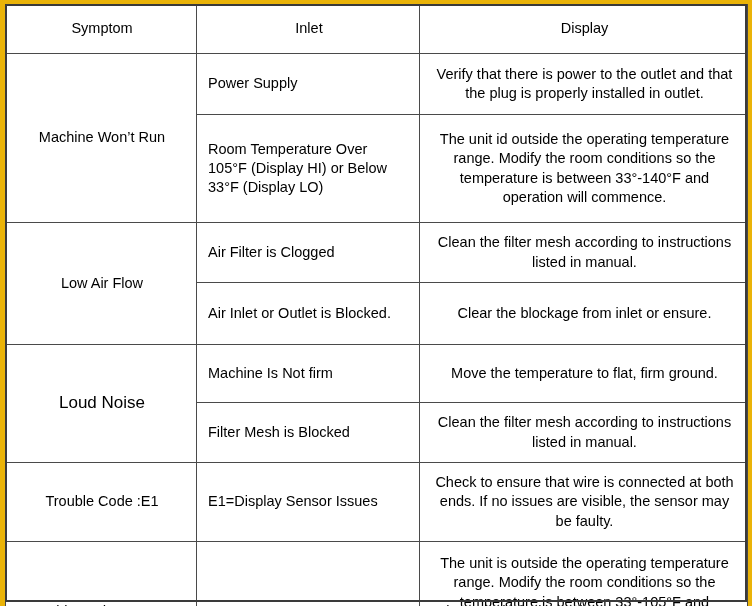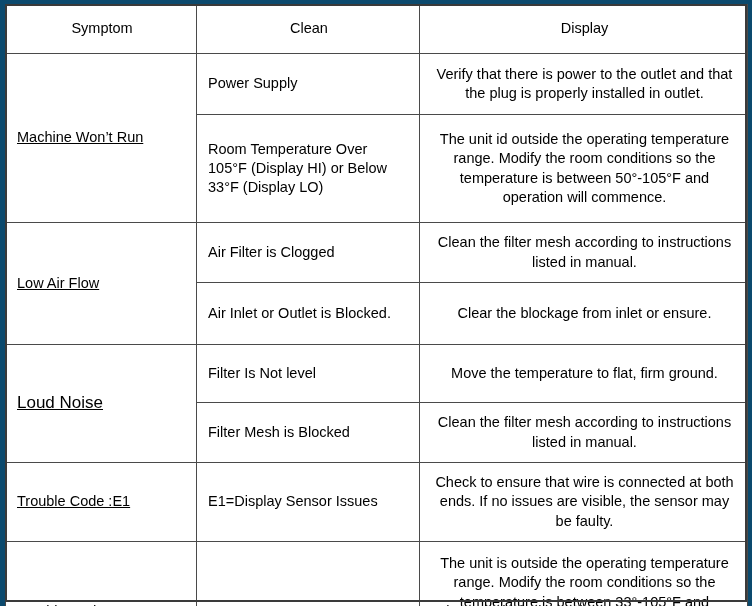--- a/index.html
+++ b/index.html
@@ -14,21 +14,21 @@
     font-family: "Liberation Sans", sans-serif;
     color: #000000;
     overflow: hidden;
   }
 
   .sheet {
     position: relative;
     width: 752px;
     height: 606px;
     box-sizing: border-box;
-    background: #0c4a6e;
+    background: #eab308;
   }
 
   table.troubleshooting {
     position: absolute;
     left: 5px;
     top: 4px;
     width: 742px;
     height: 598px;
     border-collapse: collapse;
     table-layout: fixed;
@@ -71,23 +71,23 @@
   
   thead td {
     text-align: center;
     height: 40px;
     font-size: 15px;
     padding: 2px 6px;
   }
 
   
   td.symptom {
+    text-align: center;
     padding: 4px 6px;
     font-size: 14.5px;
-    text-decoration: underline;
   }
   td.symptom.big {
     font-size: 17px;
     margin-left: 36px;
   }
 
   
   td.cause {
     text-align: left;
     padding-left: 12px;
@@ -122,50 +122,50 @@
   <table class="troubleshooting">
     <colgroup>
       <col class="col-symptom">
       <col class="col-cause">
       <col class="col-solution">
     </colgroup>
 
     <thead>
       <tr class="r-head">
         <td>Symptom</td>
-        <td>Clean</td>
+        <td>Inlet</td>
         <td>Display</td>
       </tr>
     </thead>
 
     <tbody>
 
       <tr class="r1a">
         <td class="symptom" rowspan="2">Machine Won’t Run</td>
         <td class="cause">Power Supply</td>
         <td class="solution">Verify that there is power to the outlet and that the plug is properly installed in outlet.</td>
       </tr>
       <tr class="r1b">
         <td class="cause">Room Temperature Over 105°F (Display HI) or Below 33°F (Display LO)</td>
-        <td class="solution">The unit id outside the operating temperature range. Modify the room conditions so the temperature is between 50°-105°F and operation will commence.</td>
+        <td class="solution">The unit id outside the operating temperature range. Modify the room conditions so the temperature is between 33°-140°F and operation will commence.</td>
       </tr>
 
       <tr class="r2a">
         <td class="symptom" rowspan="2">Low Air Flow</td>
         <td class="cause">Air Filter is Clogged</td>
         <td class="solution">Clean the filter mesh according to instructions listed in manual.</td>
       </tr>
       <tr class="r2b">
         <td class="cause">Air Inlet or Outlet is Blocked.</td>
         <td class="solution">Clear the blockage from inlet or ensure.</td>
       </tr>
 
       <tr class="r3a">
         <td class="symptom big" rowspan="2">Loud Noise</td>
-        <td class="cause">Filter Is Not level</td>
+        <td class="cause">Machine Is Not firm</td>
         <td class="solution">Move the temperature to flat, firm ground.</td>
       </tr>
       <tr class="r3b">
         <td class="cause">Filter Mesh is Blocked</td>
         <td class="solution">Clean the filter mesh according to instructions listed in manual.</td>
       </tr>
 
       <tr class="r4">
         <td class="symptom">Trouble Code :E1</td>
         <td class="cause">E1=Display Sensor Issues</td>

